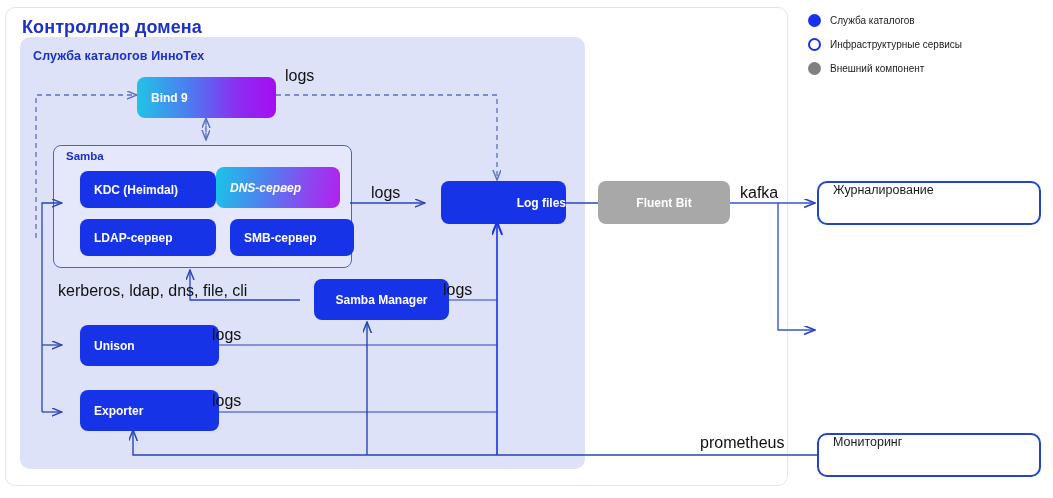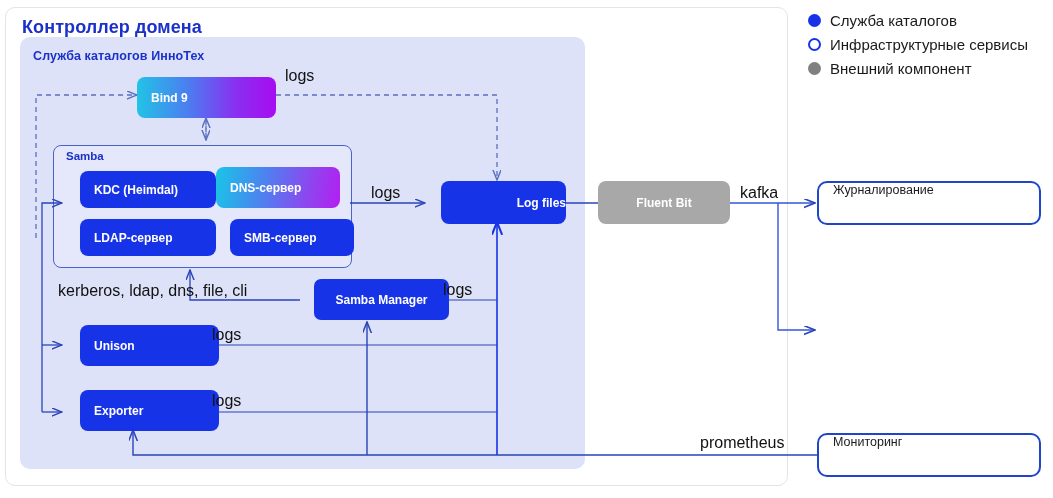--- a/index.html
+++ b/index.html
@@ -37,21 +37,21 @@
     font-size:11.5px;font-weight:bold;color:#1b31c9;
   }
 
   
   .node{
     position:absolute;border-radius:8px;display:flex;align-items:center;
     color:#ffffff;font-size:12px;font-weight:bold;box-sizing:border-box;
   }
   .node.blue{background:#1733e8;margin-left:14px;}
   .node.pad{padding-left:14px;}
-  .node.center{justify-content:center;padding-left:0;border-radius:7px;}
+  .node.center{justify-content:center;padding-left:0;}
   .node.grey{background:#a8a8a8;justify-content:center;}
   .node.grad-bind{background:linear-gradient(90deg,#22c3e6 0%,#4d7bf0 38%,#8b2ef0 72%,#a70cf2 100%);}
   .node.grad-dns{background:linear-gradient(100deg,#18c6e8 0%,#4f80ef 40%,#8a49ef 72%,#b41ff0 100%);}
 
   .out-node{
     position:absolute;border:2px solid #1f45c8;border-radius:10px;background:#ffffff;
     display:flex;align-items:flex-start;padding-left:14px;box-sizing:border-box;
     font-size:12.5px;color:#1a1a1a;
   }
 
@@ -59,21 +59,21 @@
   .elabel{position:absolute;font-size:16px;color:#111111;white-space:nowrap;}
 
   
   .legend{position:absolute;left:808px;top:8px;width:240px;}
   .lrow{display:flex;align-items:center;height:24px;}
   .lmark{width:13px;height:13px;border-radius:50%;margin-right:9px;flex:0 0 auto;}
   .m-solid{background:#1733e8;}
   .m-hollow{background:#ffffff;border:2.2px solid #1733e8;box-sizing:border-box;}
   .m-grad{background:linear-gradient(135deg,#3a4cf0 0%,#7b2bf2 60%,#9b1ff2 100%);}
   .m-grey{background:#808080;}
-  .ltext{font-size:15px;color:#1a1a1a;white-space:nowrap;}
+  .ltext{font-size:10px;color:#1a1a1a;white-space:nowrap;}
 </style>
 </head>
 <body>
 
 <div class="canvas">
 
   <div class="outer-frame"></div>
   <div class="inner-frame"></div>
   <div class="samba-frame"></div>
 
@@ -129,21 +129,21 @@
   <div class="samba-title">Samba</div>
 
   <div class="node grad-bind pad" style="left:137px;top:77px;width:139px;height:41px;">
     <span>Bind 9</span>
   </div>
 
   <div class="node blue pad" style="left:66px;top:171px;width:136px;height:37px;">
     <span>KDC (Heimdal)</span>
   </div>
 
-  <div class="node grad-dns pad" style="left:216px;top:167px;width:124px;height:41px;">
+  <div class="node grad-dns pad" style="left:216px;top:167px;width:124px;height:41px;font-style:italic;">
     <span>DNS-сервер</span>
   </div>
 
   <div class="node blue pad" style="left:66px;top:219px;width:136px;height:37px;">
     <span>LDAP-сервер</span>
   </div>
 
   <div class="node blue pad" style="left:216px;top:219px;width:124px;height:37px;">
     <span>SMB-сервер</span>
   </div>

